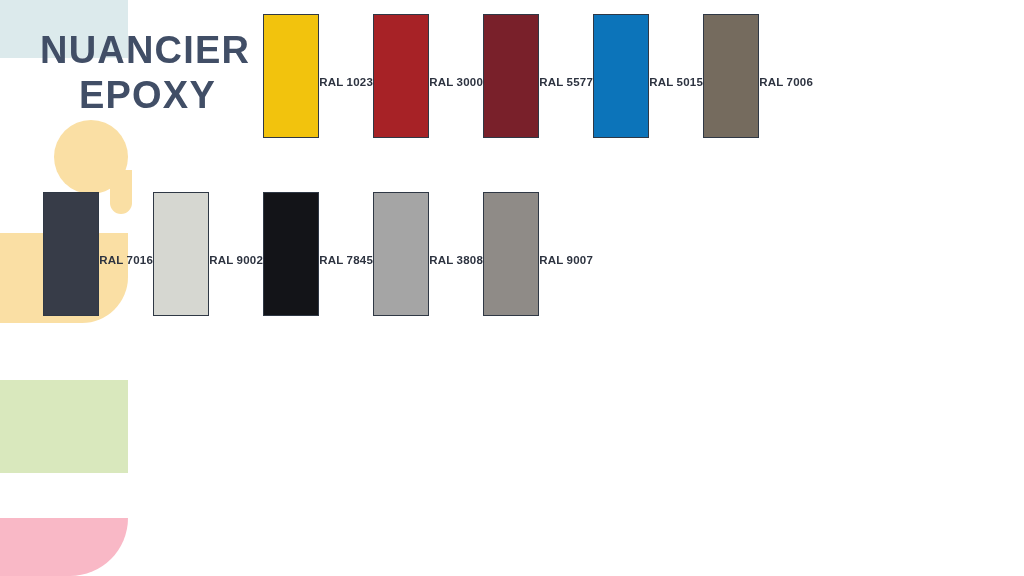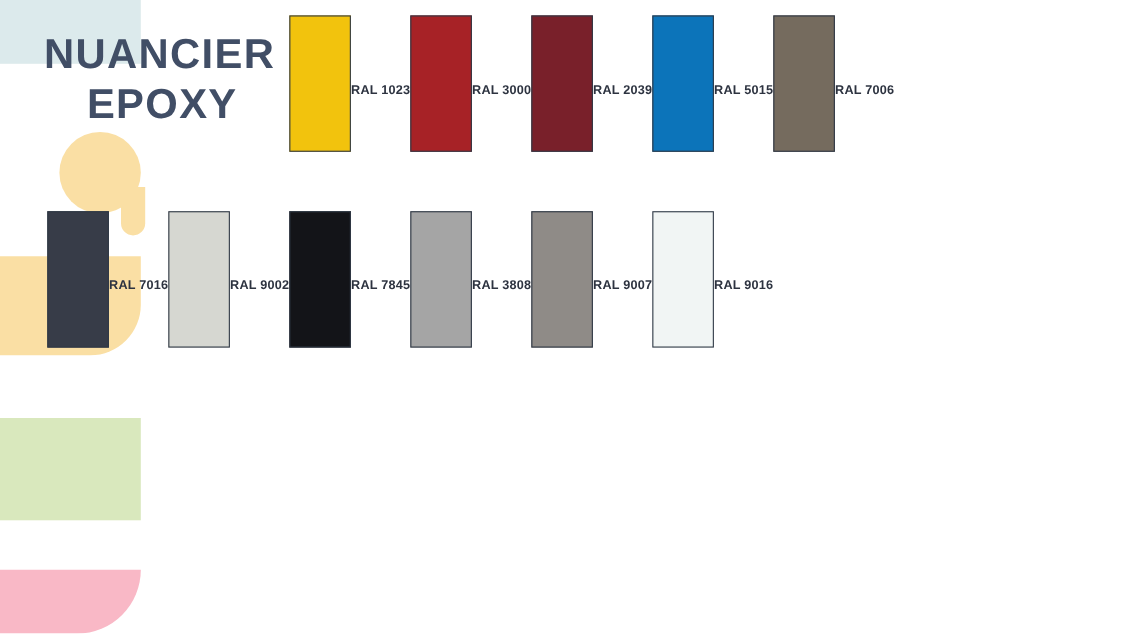--- a/index.html
+++ b/index.html
@@ -128,21 +128,21 @@
       <div class="swatch-cell">
         <div class="swatch-chip" style="background: rgb(242, 195, 13);"></div>
         <div class="swatch-label">RAL 1023</div>
       </div>
       <div class="swatch-cell">
         <div class="swatch-chip" style="background: rgb(167, 34, 38);"></div>
         <div class="swatch-label">RAL 3000</div>
       </div>
       <div class="swatch-cell">
         <div class="swatch-chip" style="background: rgb(121, 32, 42);"></div>
-        <div class="swatch-label">RAL 2039</div>
+        <div class="swatch-label">RAL 5577</div>
       </div>
       <div class="swatch-cell">
         <div class="swatch-chip" style="background: rgb(12, 116, 186);"></div>
         <div class="swatch-label">RAL 5015</div>
       </div>
       <div class="swatch-cell">
         <div class="swatch-chip" style="background: rgb(117, 107, 94);"></div>
         <div class="swatch-label">RAL 7006</div>
       </div>
     </div>
@@ -160,19 +160,15 @@
         <div class="swatch-label">RAL 7845</div>
       </div>
       <div class="swatch-cell">
         <div class="swatch-chip" style="background: rgb(165, 165, 165);"></div>
         <div class="swatch-label">RAL 3808</div>
       </div>
       <div class="swatch-cell">
         <div class="swatch-chip" style="background: rgb(143, 139, 135);"></div>
         <div class="swatch-label">RAL 9007</div>
       </div>
-      <div class="swatch-cell">
-        <div class="swatch-chip" style="background: rgb(241, 245, 244);"></div>
-        <div class="swatch-label">RAL 9016</div>
-      </div>
     </div>
 
 </div>
 
 </body></html>

